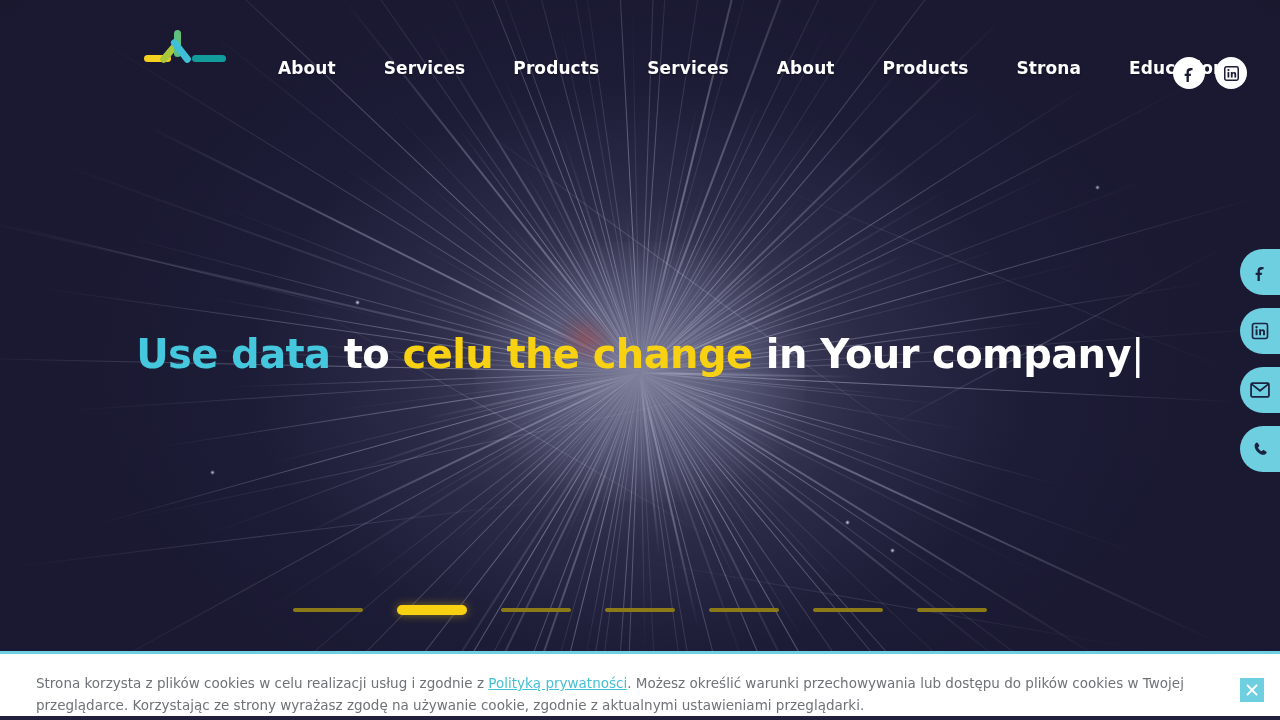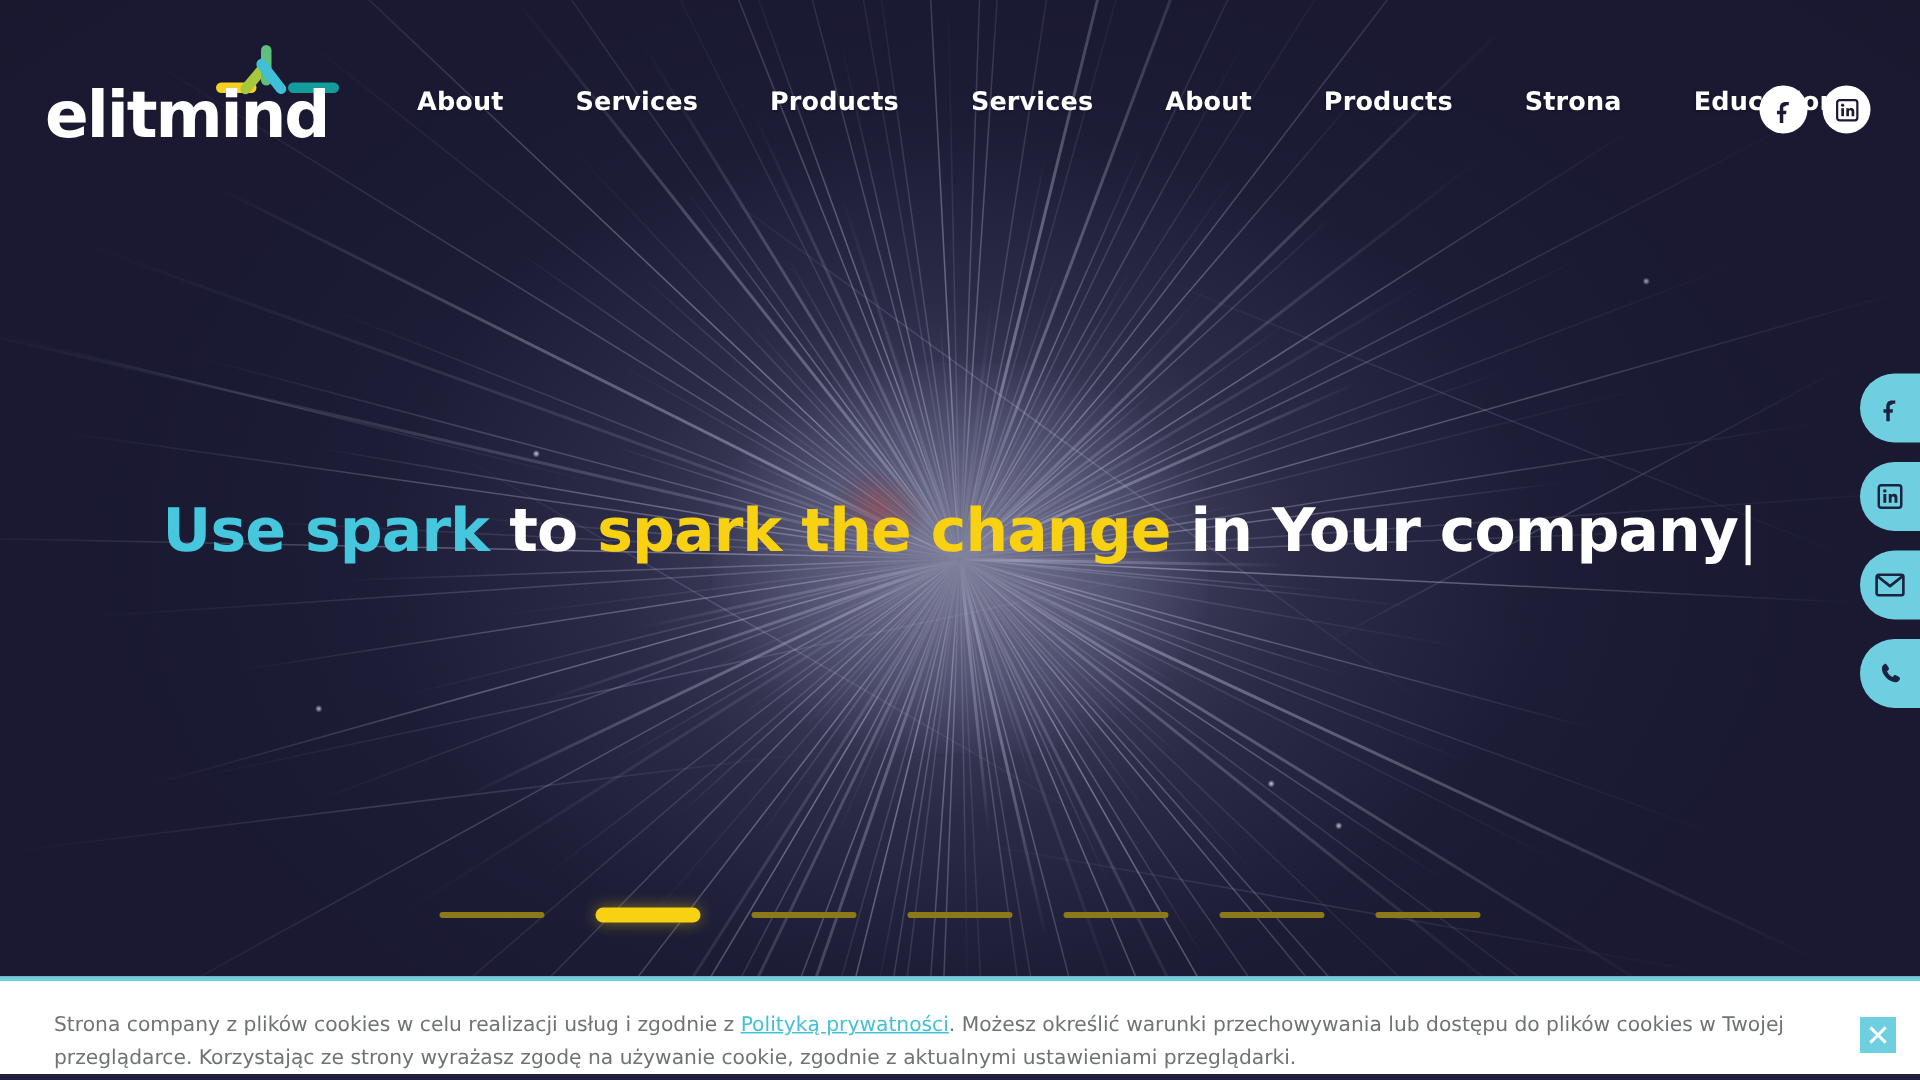--- a/index.html
+++ b/index.html
@@ -350,21 +350,21 @@
           <div class="ember" style="left: 355px; top: 300px;"></div>
           <div class="ember" style="left: 1095px; top: 185px;"></div>
           <div class="ember" style="left: 210px; top: 470px;"></div>
         </div>
       <div class="glow-core"></div>
       <div class="red-flick"></div>
       <div class="vignette"></div>
     </div>
 
     <div class="headline">
-      <span class="h-cyan">Use spark</span><span class="h-white"> to </span><span class="h-yellow">spark the change</span><span class="h-white"> in Your company</span><span class="caret">|</span>
+      <span class="h-cyan">Use data</span><span class="h-white"> to </span><span class="h-yellow">celu the change</span><span class="h-white"> in Your company</span><span class="caret">|</span>
     </div>
 
     <div class="slider" id="slider">
         <div class="dash"></div>
         <div class="dash active"></div>
         <div class="dash"></div>
         <div class="dash"></div>
         <div class="dash"></div>
         <div class="dash"></div>
         <div class="dash"></div>
@@ -374,21 +374,20 @@
   <div class="topbar">
 
     <div class="logo-wrap">
       <div class="spark">
         <i class="sp1"></i>
           <i class="sp2"></i>
           <i class="sp3"></i>
           <i class="sp4"></i>
           <i class="sp5"></i>
       </div>
-      <div class="logo-word">elitmind</div>
     </div>
 
     <nav class="nav" id="nav">
         <div class="nav-item">About</div>
         <div class="nav-item">Services</div>
         <div class="nav-item">Products</div>
         <div class="nav-item">Services</div>
         <div class="nav-item">About</div>
         <div class="nav-item">Products</div>
         <div class="nav-item">Strona</div>
@@ -434,21 +433,21 @@
       </div>
       <div class="rail-btn">
         <svg width="19" height="19" viewBox="0 0 24 24">
           <path fill="#1b2340" d="M6.9 3.2c.7-.2 1.4.1 1.8.7l1.6 2.6c.35.6.25 1.35-.25 1.82l-1.2 1.1c.85 2.1 2.6 3.9 4.7 4.9l1.05-1.2c.46-.53 1.22-.66 1.84-.3l2.6 1.55c.63.38.9 1.15.64 1.83-.5 1.3-1.75 2.4-3.2 2.5-5.7.4-12.3-6.2-11.9-11.9.1-1.45 1.1-2.9 2.3-3.4z"></path>
         </svg>
       </div>
     </div>
 
   <div class="cookie">
     <div class="cookie-inner">
-      <span>Strona company z plików cookies w celu realizacji usług i zgodnie z </span><a class="cookie-link" href="#">Polityką prywatności</a><span>. Możesz określić warunki przechowywania lub dostępu do plików cookies w Twojej przeglądarce. Korzystając ze strony wyrażasz zgodę na używanie cookie, zgodnie z aktualnymi ustawieniami przeglądarki.</span>
+      <span>Strona korzysta z plików cookies w celu realizacji usług i zgodnie z </span><a class="cookie-link" href="#">Polityką prywatności</a><span>. Możesz określić warunki przechowywania lub dostępu do plików cookies w Twojej przeglądarce. Korzystając ze strony wyrażasz zgodę na używanie cookie, zgodnie z aktualnymi ustawieniami przeglądarki.</span>
     </div>
     <div class="cookie-close">
       <svg width="14" height="14" viewBox="0 0 14 14" aria-hidden="true">
         <path d="M2.6 1.2 7 5.6l4.4-4.4 1.4 1.4L8.4 7l4.4 4.4-1.4 1.4L7 8.4l-4.4 4.4-1.4-1.4L5.6 7 1.2 2.6z" fill="#ffffff"></path>
       </svg>
     </div>
   </div>
 
   <div class="bottom-rule"></div>
 </div>

